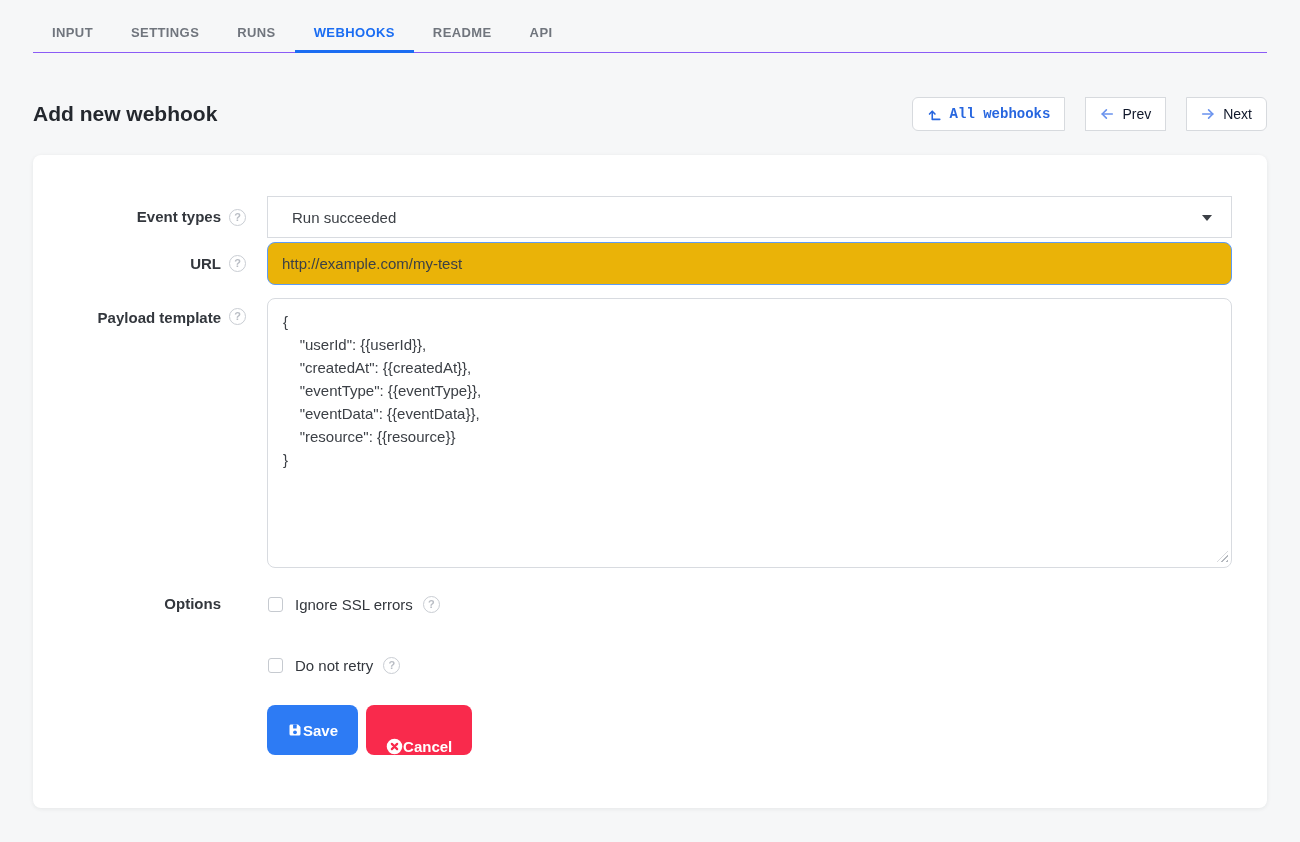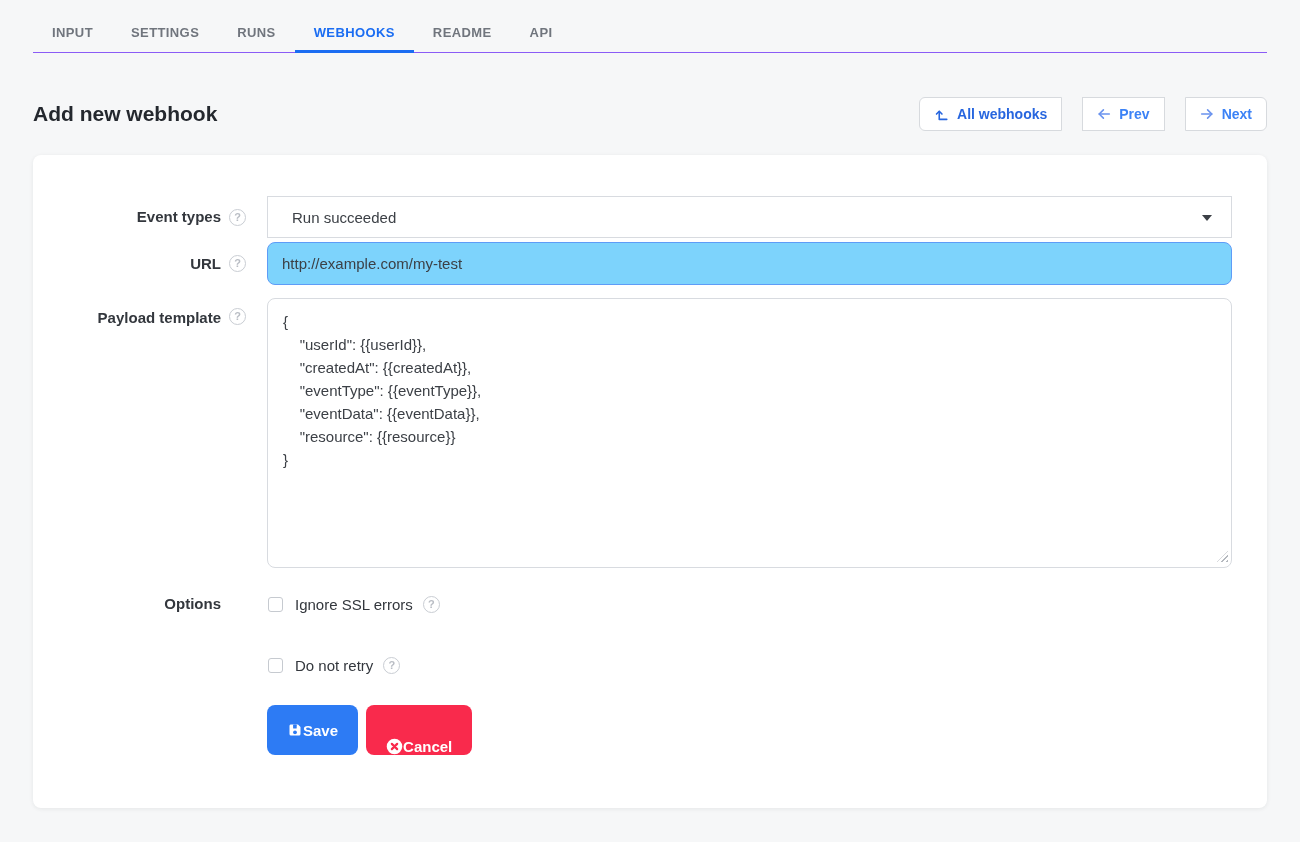--- a/index.html
+++ b/index.html
@@ -32,22 +32,22 @@
   .page-title { font-size:21px; font-weight:700; color:#24282e; }
   .btn-group { display:flex; }
   .nav-btn {
     display:flex; align-items:center; gap:8px;
     background:#fff; border:1px solid #d7dade; height:34px; padding:0 14px;
     font-size:14px; cursor:pointer; font-family:inherit;
   }
   .nav-btn + .nav-btn { margin-left:-1px; }
   .nav-btn.first { border-radius:6px 0 0 6px; }
   .nav-btn.last  { border-radius:0 6px 6px 0; }
-  .nav-btn.primary-link { color:#2766df; font-weight:700; }
-  .nav-btn.muted-link   { color:#3b82f6; font-weight:700;margin-left:20px; }
+  .nav-btn.primary-link { color:#2766df; font-weight:700;font-family:Liberation Mono, monospace; }
+  .nav-btn.muted-link   { color:#0f172a; font-weight:400;margin-left:20px; }
   .nav-btn svg { display:block; }
 
   
   .card {
     margin:0 33px; height:653px; background:#fff; border-radius:8px;
     box-shadow:0 1px 4px rgba(30,35,40,.08);
     padding-top:41px;
   }
 
   .form-row { display:flex; }
@@ -79,21 +79,21 @@
     font-size:15px; color:#3c4046; position:relative; cursor:pointer;
   }
   .caret {
     position:absolute; right:19px; top:50%; margin-top:-2px;
     width:0; height:0;
     border-left:5px solid transparent; border-right:5px solid transparent;
     border-top:6px solid #3c4046;
   }
 
   .text-input {
-    width:100%; height:43px; background:#7dd3fc;
+    width:100%; height:43px; background:#eab308;
     border:1.5px solid #5e9cf7; border-radius:8px;
     padding:0 14px; font-size:15px; color:#3c4046;
     font-family:inherit; outline:none;
   }
 
   .textarea-wrap { position:relative; }
   .payload-textarea {
     display:block; width:100%; height:270px; background:#fff;
     border:1px solid #d8dbe0; border-radius:8px;
     padding:11px 15px; font-size:15px; line-height:23px; color:#3c4046;

